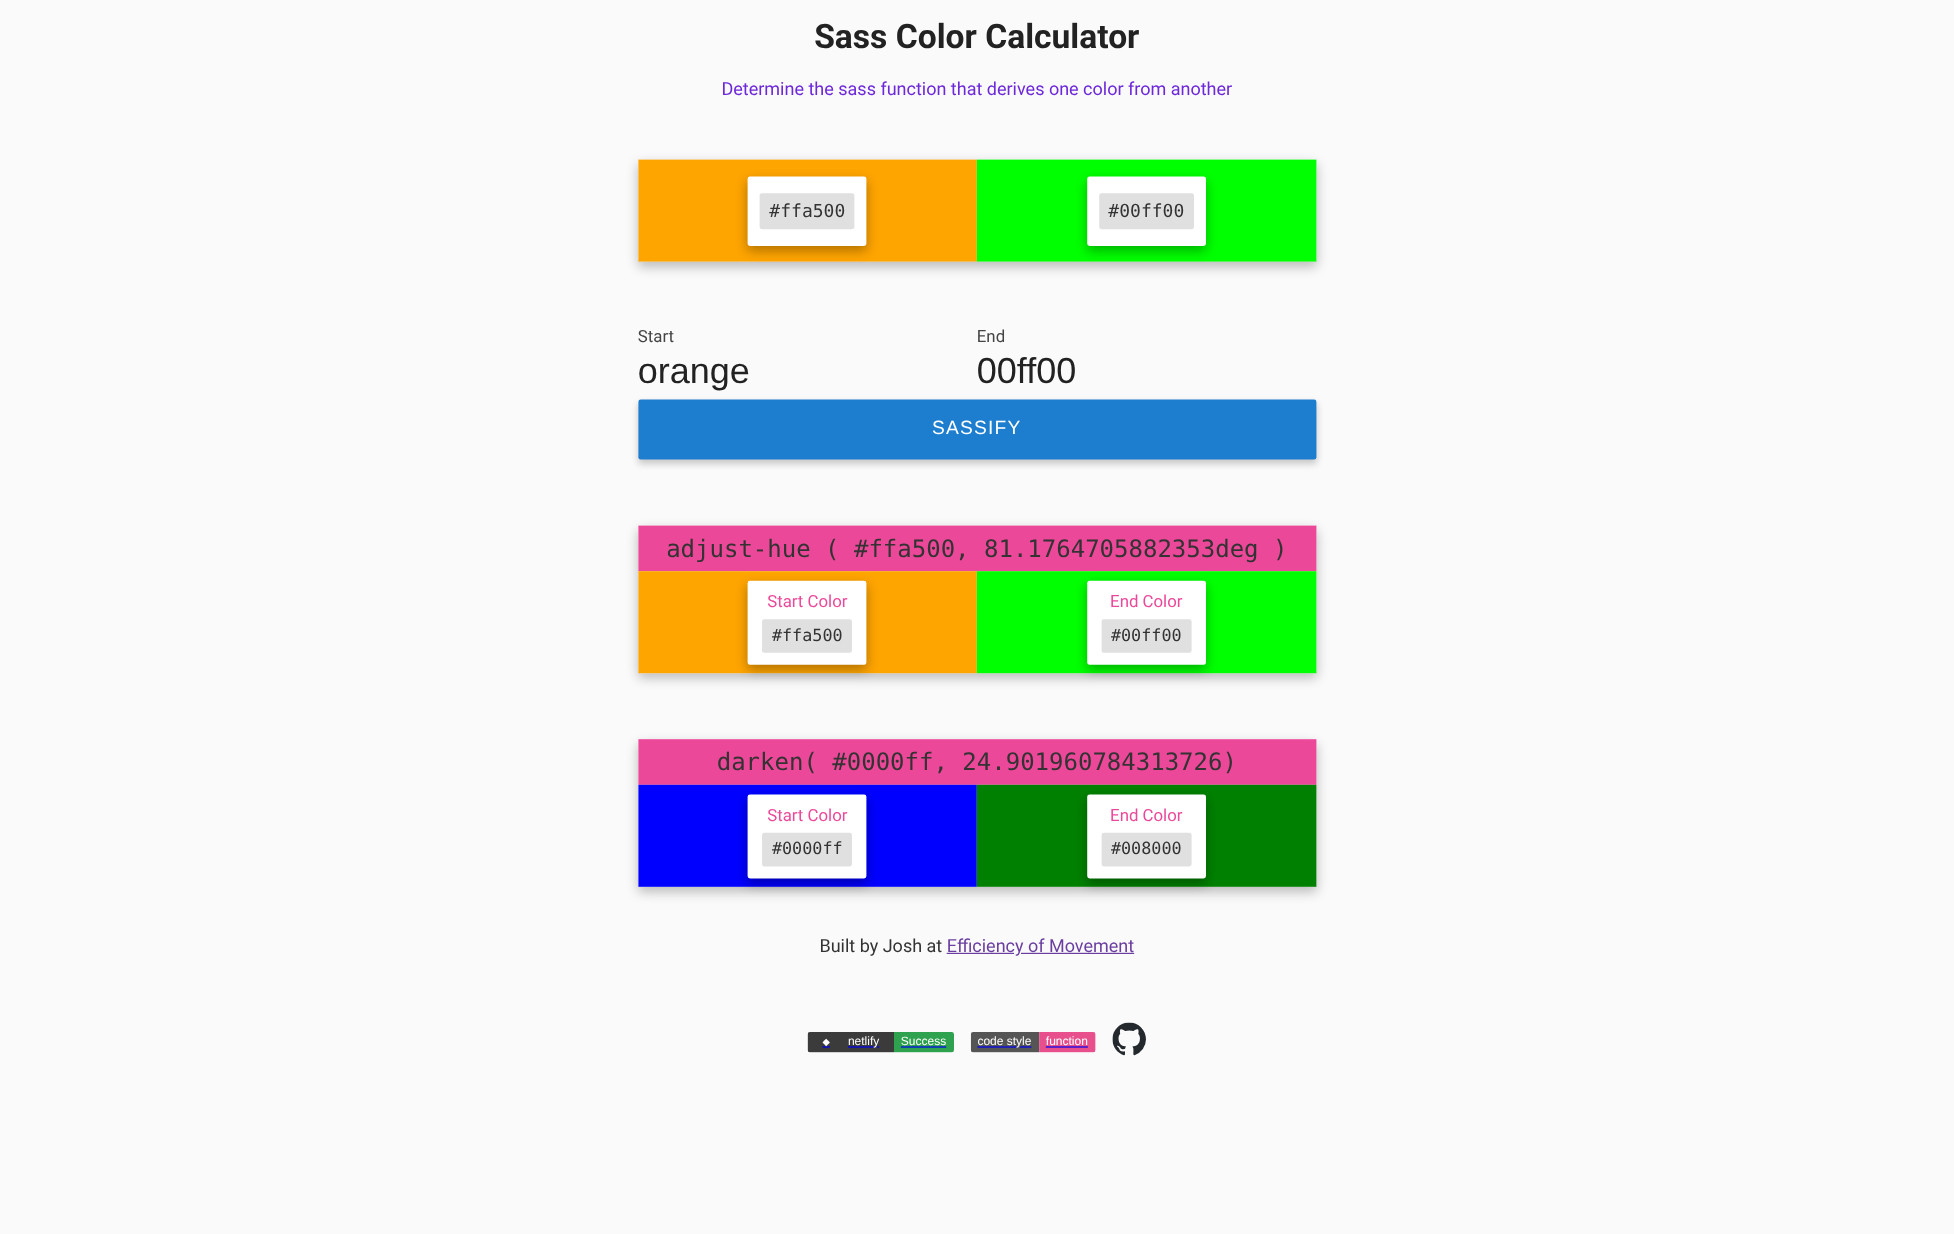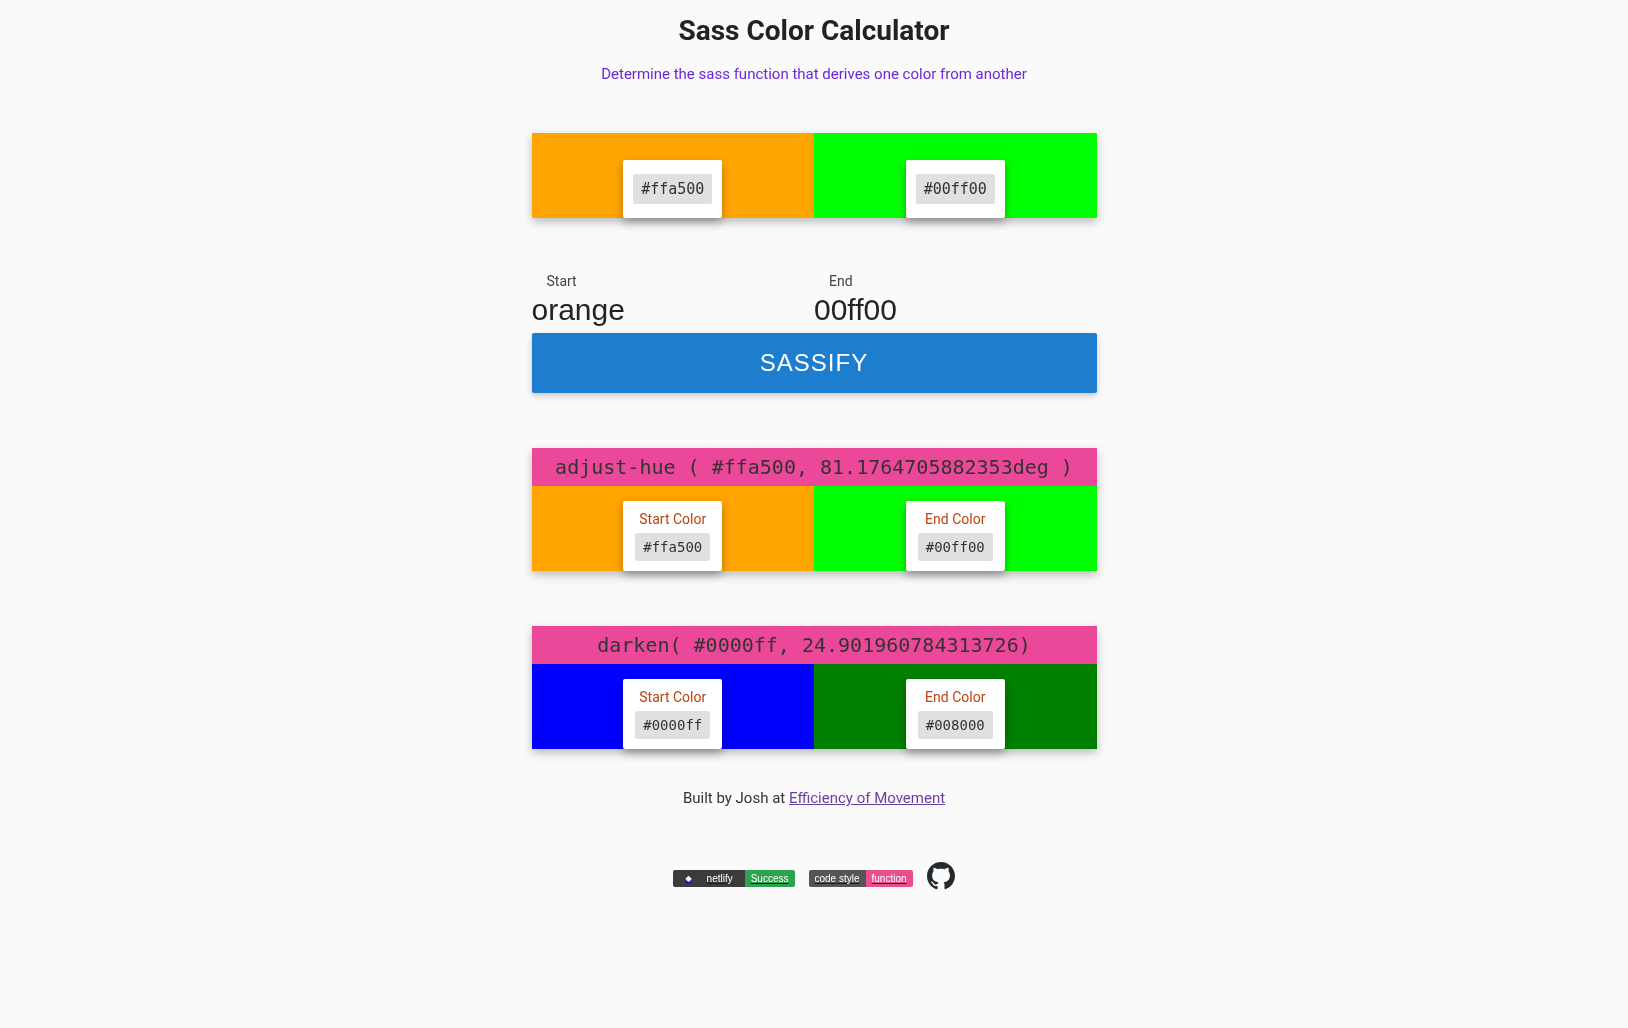--- a/index.html
+++ b/index.html
@@ -29,35 +29,35 @@
 }
 .color-row {
   display: flex;
   box-shadow: 0 4px 10px rgba(0,0,0,0.25);
   border-radius: 2px;
   overflow: visible;
 }
 .color-half {
   flex: 1;
   display: flex;
-  align-items: flex-end;
+  align-items: center;
   justify-content: center;
   min-height: 85px;
 }
 .swatch-card {
   background: #fff;
   border-radius: 2px;
   padding: 10px 12px;
   box-shadow: 0 4px 10px rgba(0,0,0,0.3);
   text-align: center;
   min-width: 78px;
 }
 .swatch-label {
   font-size: 14px;
-  color: #c2410c;
+  color: #ec4899;
   margin-bottom: 6px;
 }
 .swatch-code {
   font-family: ui-monospace, "SFMono-Regular", Menlo, Consolas, monospace;
   background: #e0e0e0;
   color: #333;
   font-size: 14px;
   padding: 6px 8px;
   border-radius: 2px;
   display: inline-block;
@@ -76,38 +76,37 @@
   gap: 0;
   margin-top: 55px;
 }
 .input-col {
   flex: 1;
 }
 .input-label {
   font-size: 14px;
   color: #444;
   margin-bottom: 2px;
-  margin-left: 15px;
 }
 .text-input {
   font-size: 30px;
   font-weight: 400;
   border: none;
   background: transparent;
   width: 100%;
   color: #222;
   padding: 2px 0 6px 0;
 }
 .sassify-btn {
   display: block;
   width: 100%;
   background: #1d7dcf;
   color: #fff;
   border: none;
-  font-size: 24px;
+  font-size: 16px;
   font-weight: 500;
   letter-spacing: 1px;
   padding: 16px 0;
   cursor: pointer;
   box-shadow: 0 3px 6px rgba(0,0,0,0.2);
   border-radius: 2px;
 }
 .result-block {
   margin-top: 55px;
   box-shadow: 0 4px 10px rgba(0,0,0,0.25);

